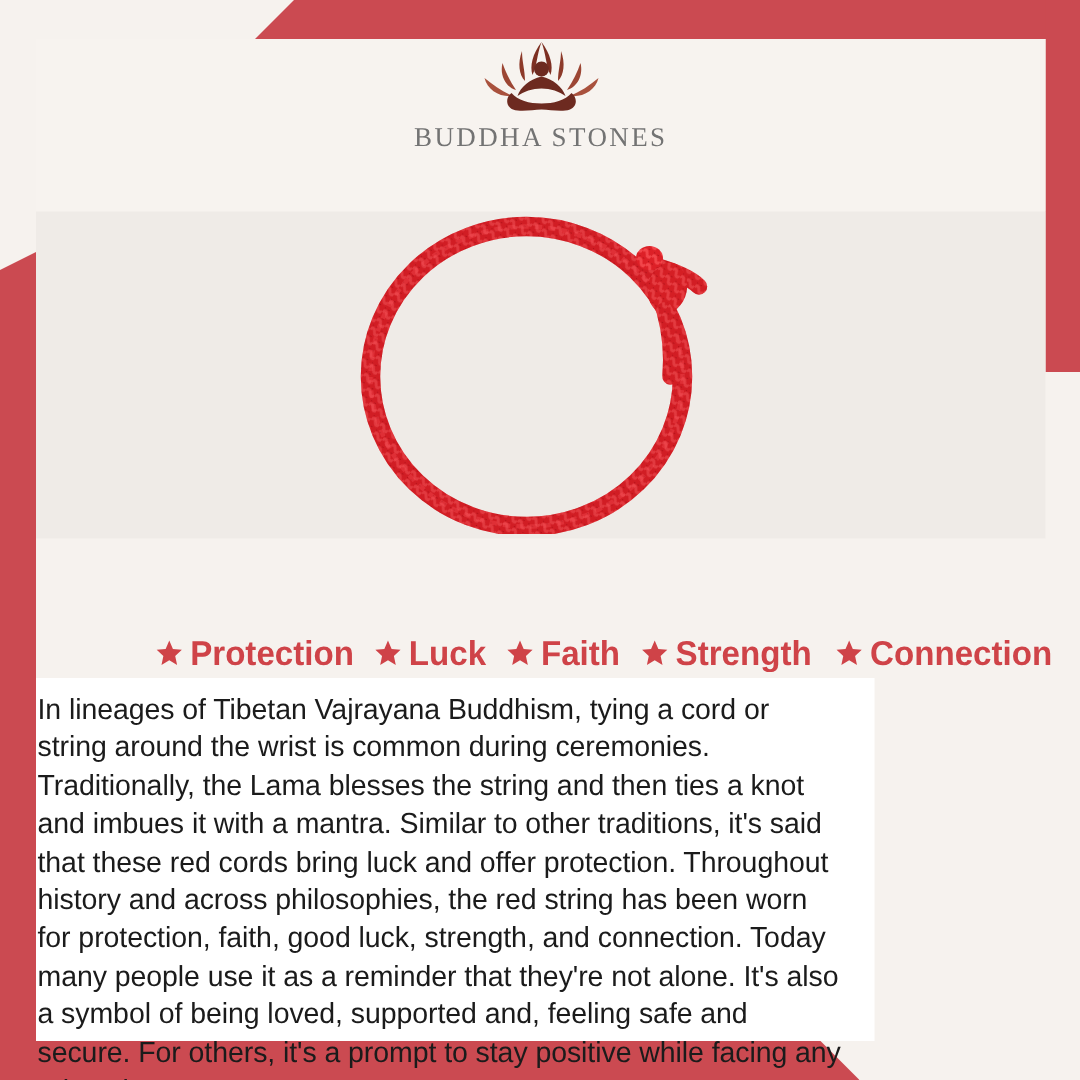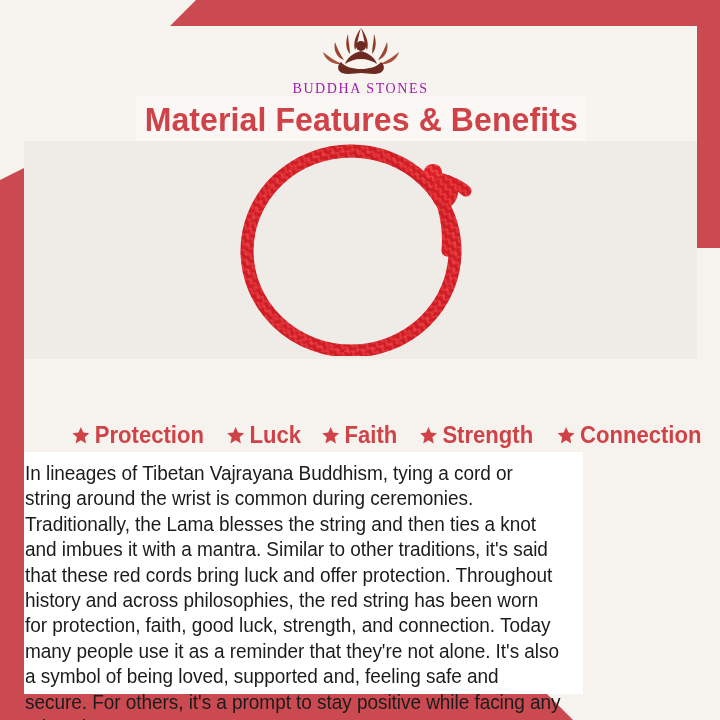--- a/index.html
+++ b/index.html
@@ -61,23 +61,23 @@
   .logo-wrap {
     position: absolute;
     top: -4px; left: 0; right: 0;
     display: flex;
     flex-direction: column;
     align-items: center;
   }
   .logo-mark { width: 120px; height: 62px; display: block; }
   .logo-text {
     font-family: "Liberation Serif", serif;
-    font-size: 14px;
+    font-size: 18px;
     letter-spacing: 1.6px;
-    color: #a21caf;
+    color: #737373;
     margin-top: -3px;
   }
 
   .title-band {
     position: absolute;
     left: 136px;
     top: 96px;
     width: 450px;
     height: 48px;
     background: #faf7f4;
@@ -137,21 +137,21 @@
 
   
   .benefits {
     position: absolute;
     left: 24px;
     top: 418px;
     width: 680px;
     height: 34px;
     display: flex;
     align-items: center;
-    justify-content: space-between;
+    justify-content: flex-end;
     padding-left: 44px;
     box-sizing: border-box;
   }
   .benefit {
     display: flex;
     align-items: center;
     color: #cf4348;
     font-family: "Liberation Sans Narrow", "Liberation Sans", sans-serif;
     font-weight: bold;
     font-size: 23px;
@@ -215,23 +215,20 @@
         <g fill="#6d2a20">
           <circle cx="60" cy="24" r="5"></circle>
           <path d="M60 29 C52 31,46 36,44 42 C48 39,54 37,60 37 C66 37,72 39,76 42 C74 36,68 31,60 29 Z"></path>
           <path d="M40 40 C36 43,36 49,41 51 C47 53,54 51,60 51 C66 51,73 53,79 51 C84 49,84 43,80 40 C76 45,68 47,60 47 C52 47,44 45,40 40 Z"></path>
         </g>
       </svg>
       <div class="logo-text">BUDDHA STONES</div>
     </div>
   </div>
 
-  <div class="title-band">
-    <div class="title-text">Material Features &amp; Benefits</div>
-  </div>
 
   <div class="product-area">
     <div class="product-inner">
       <svg class="bracelet" width="260" height="212" viewBox="0 0 260 212">
         <defs>
           <linearGradient id="cordGrad" x1="0" y1="0" x2="1" y2="1">
             <stop offset="0%" stop-color="#ef2f34"></stop>
             <stop offset="50%" stop-color="#d81f26"></stop>
             <stop offset="100%" stop-color="#c0161d"></stop>
           </linearGradient>

